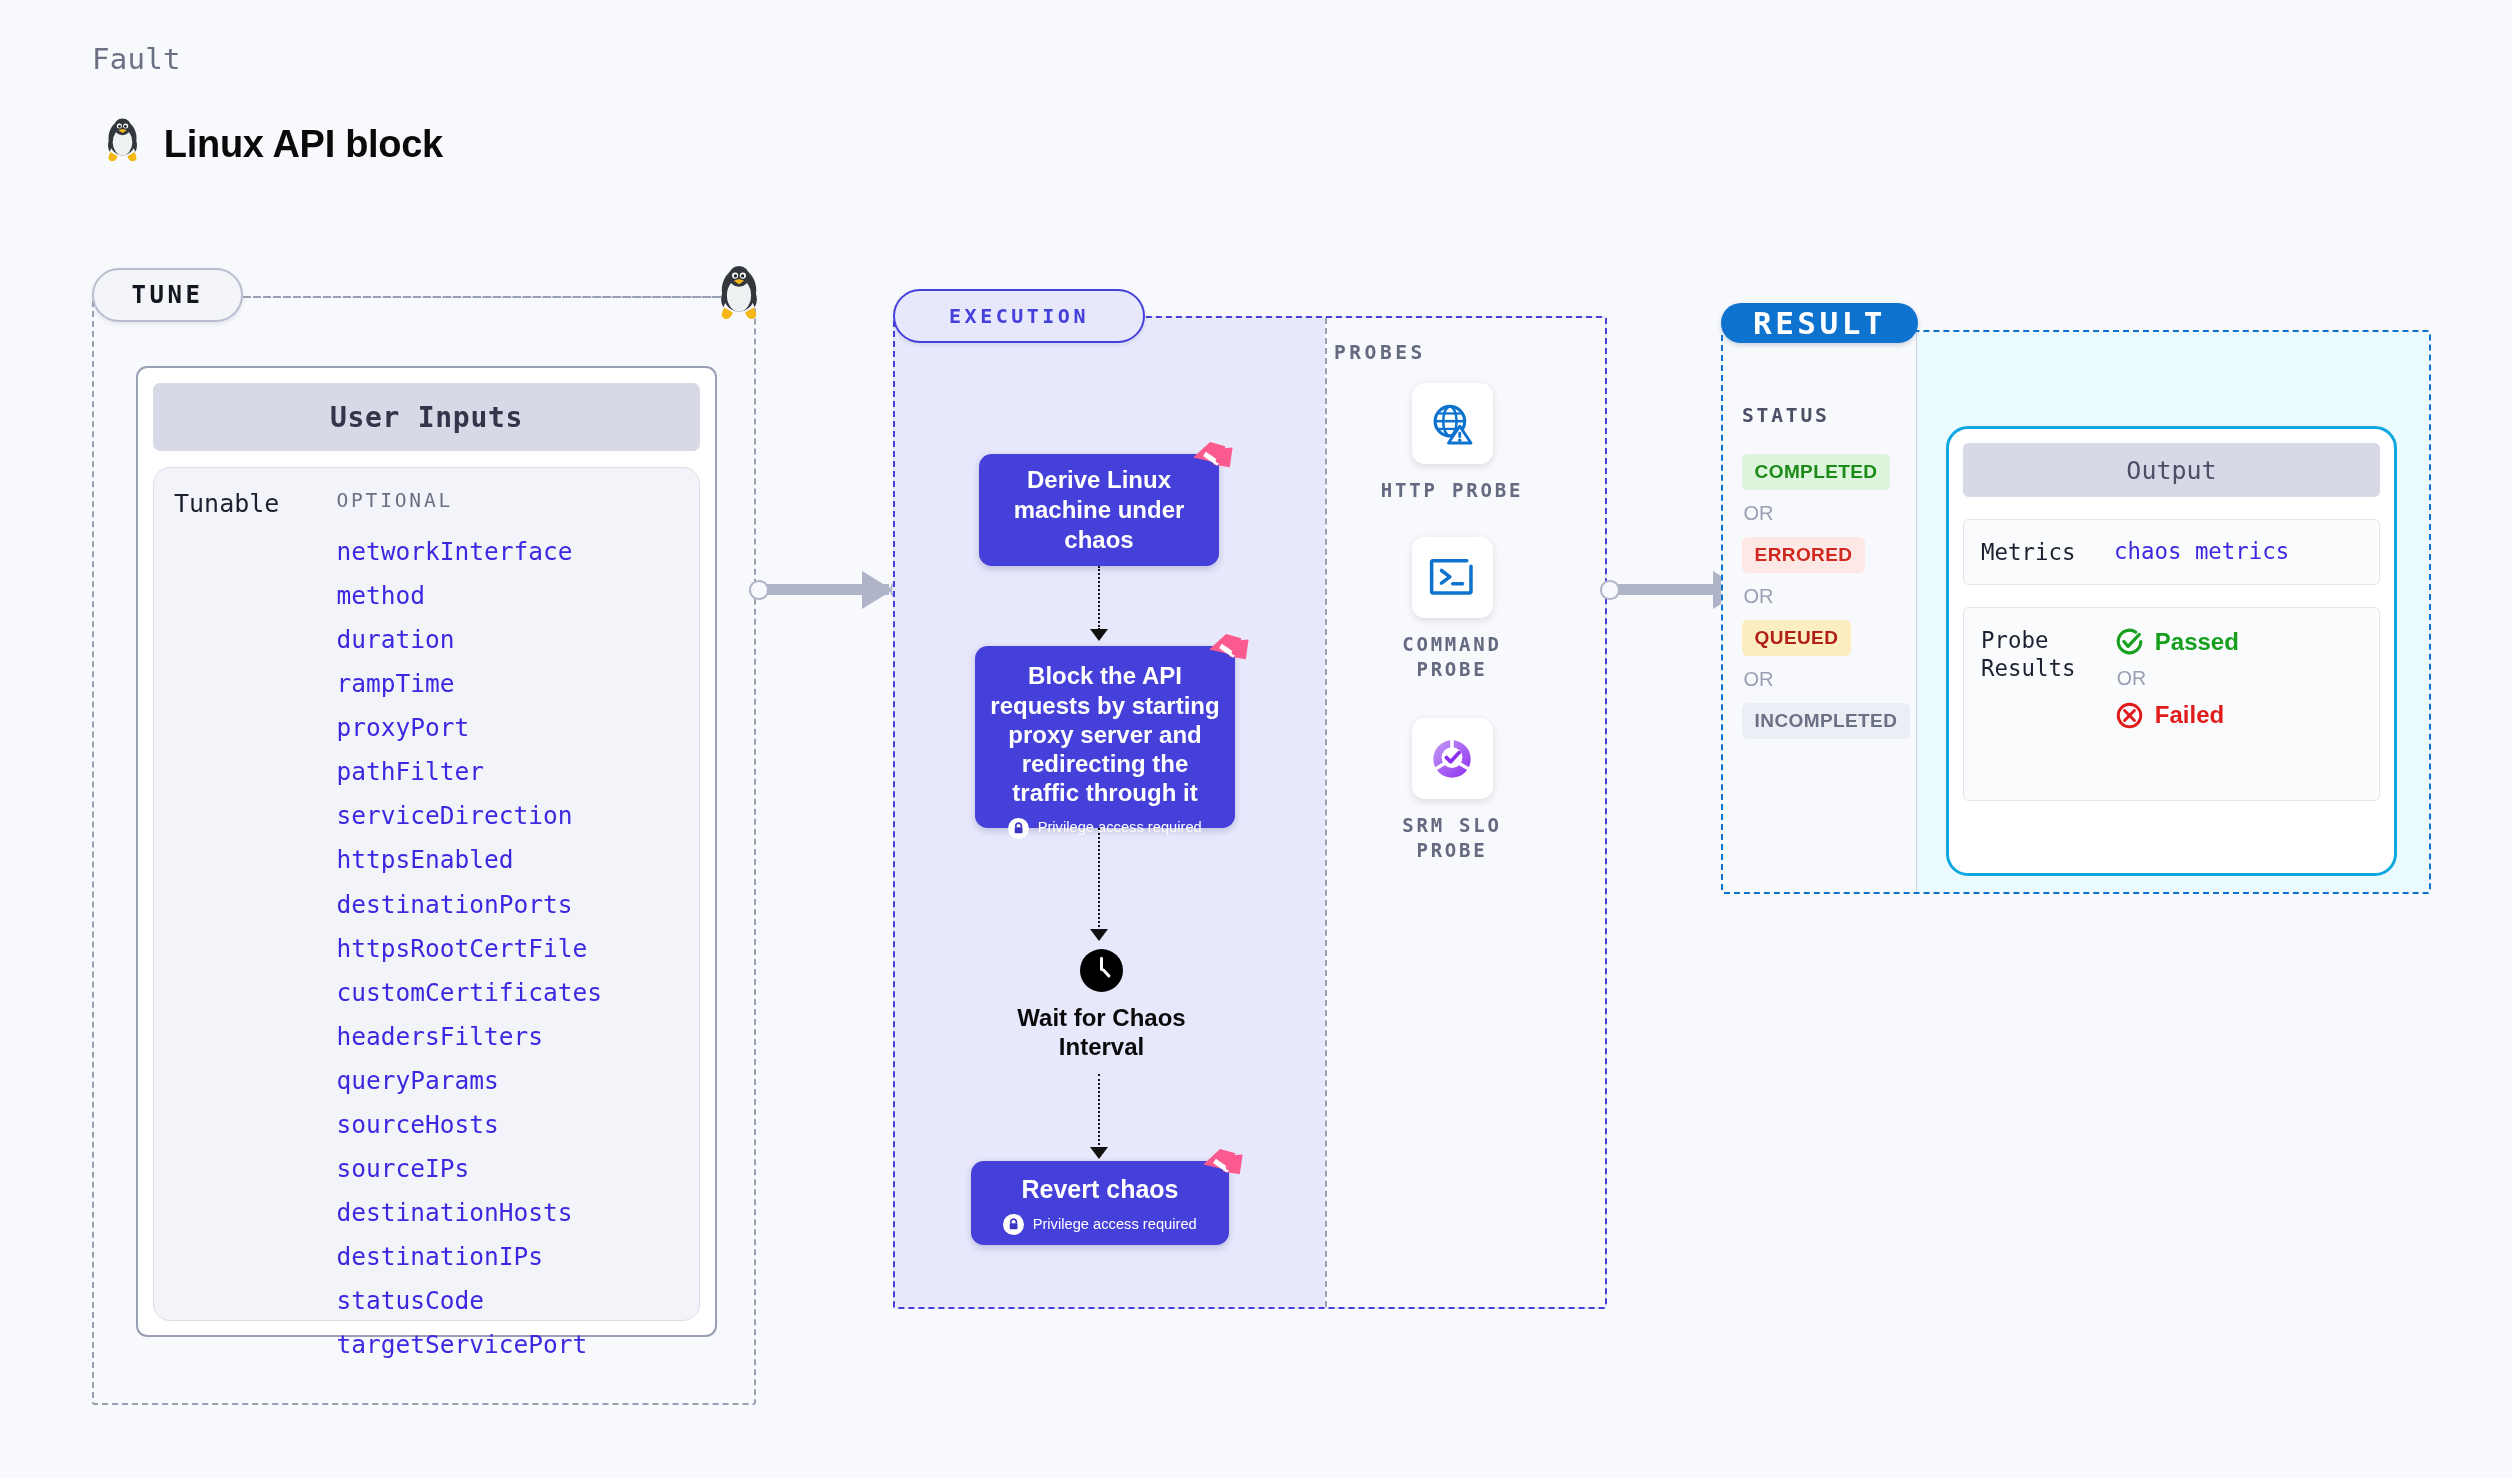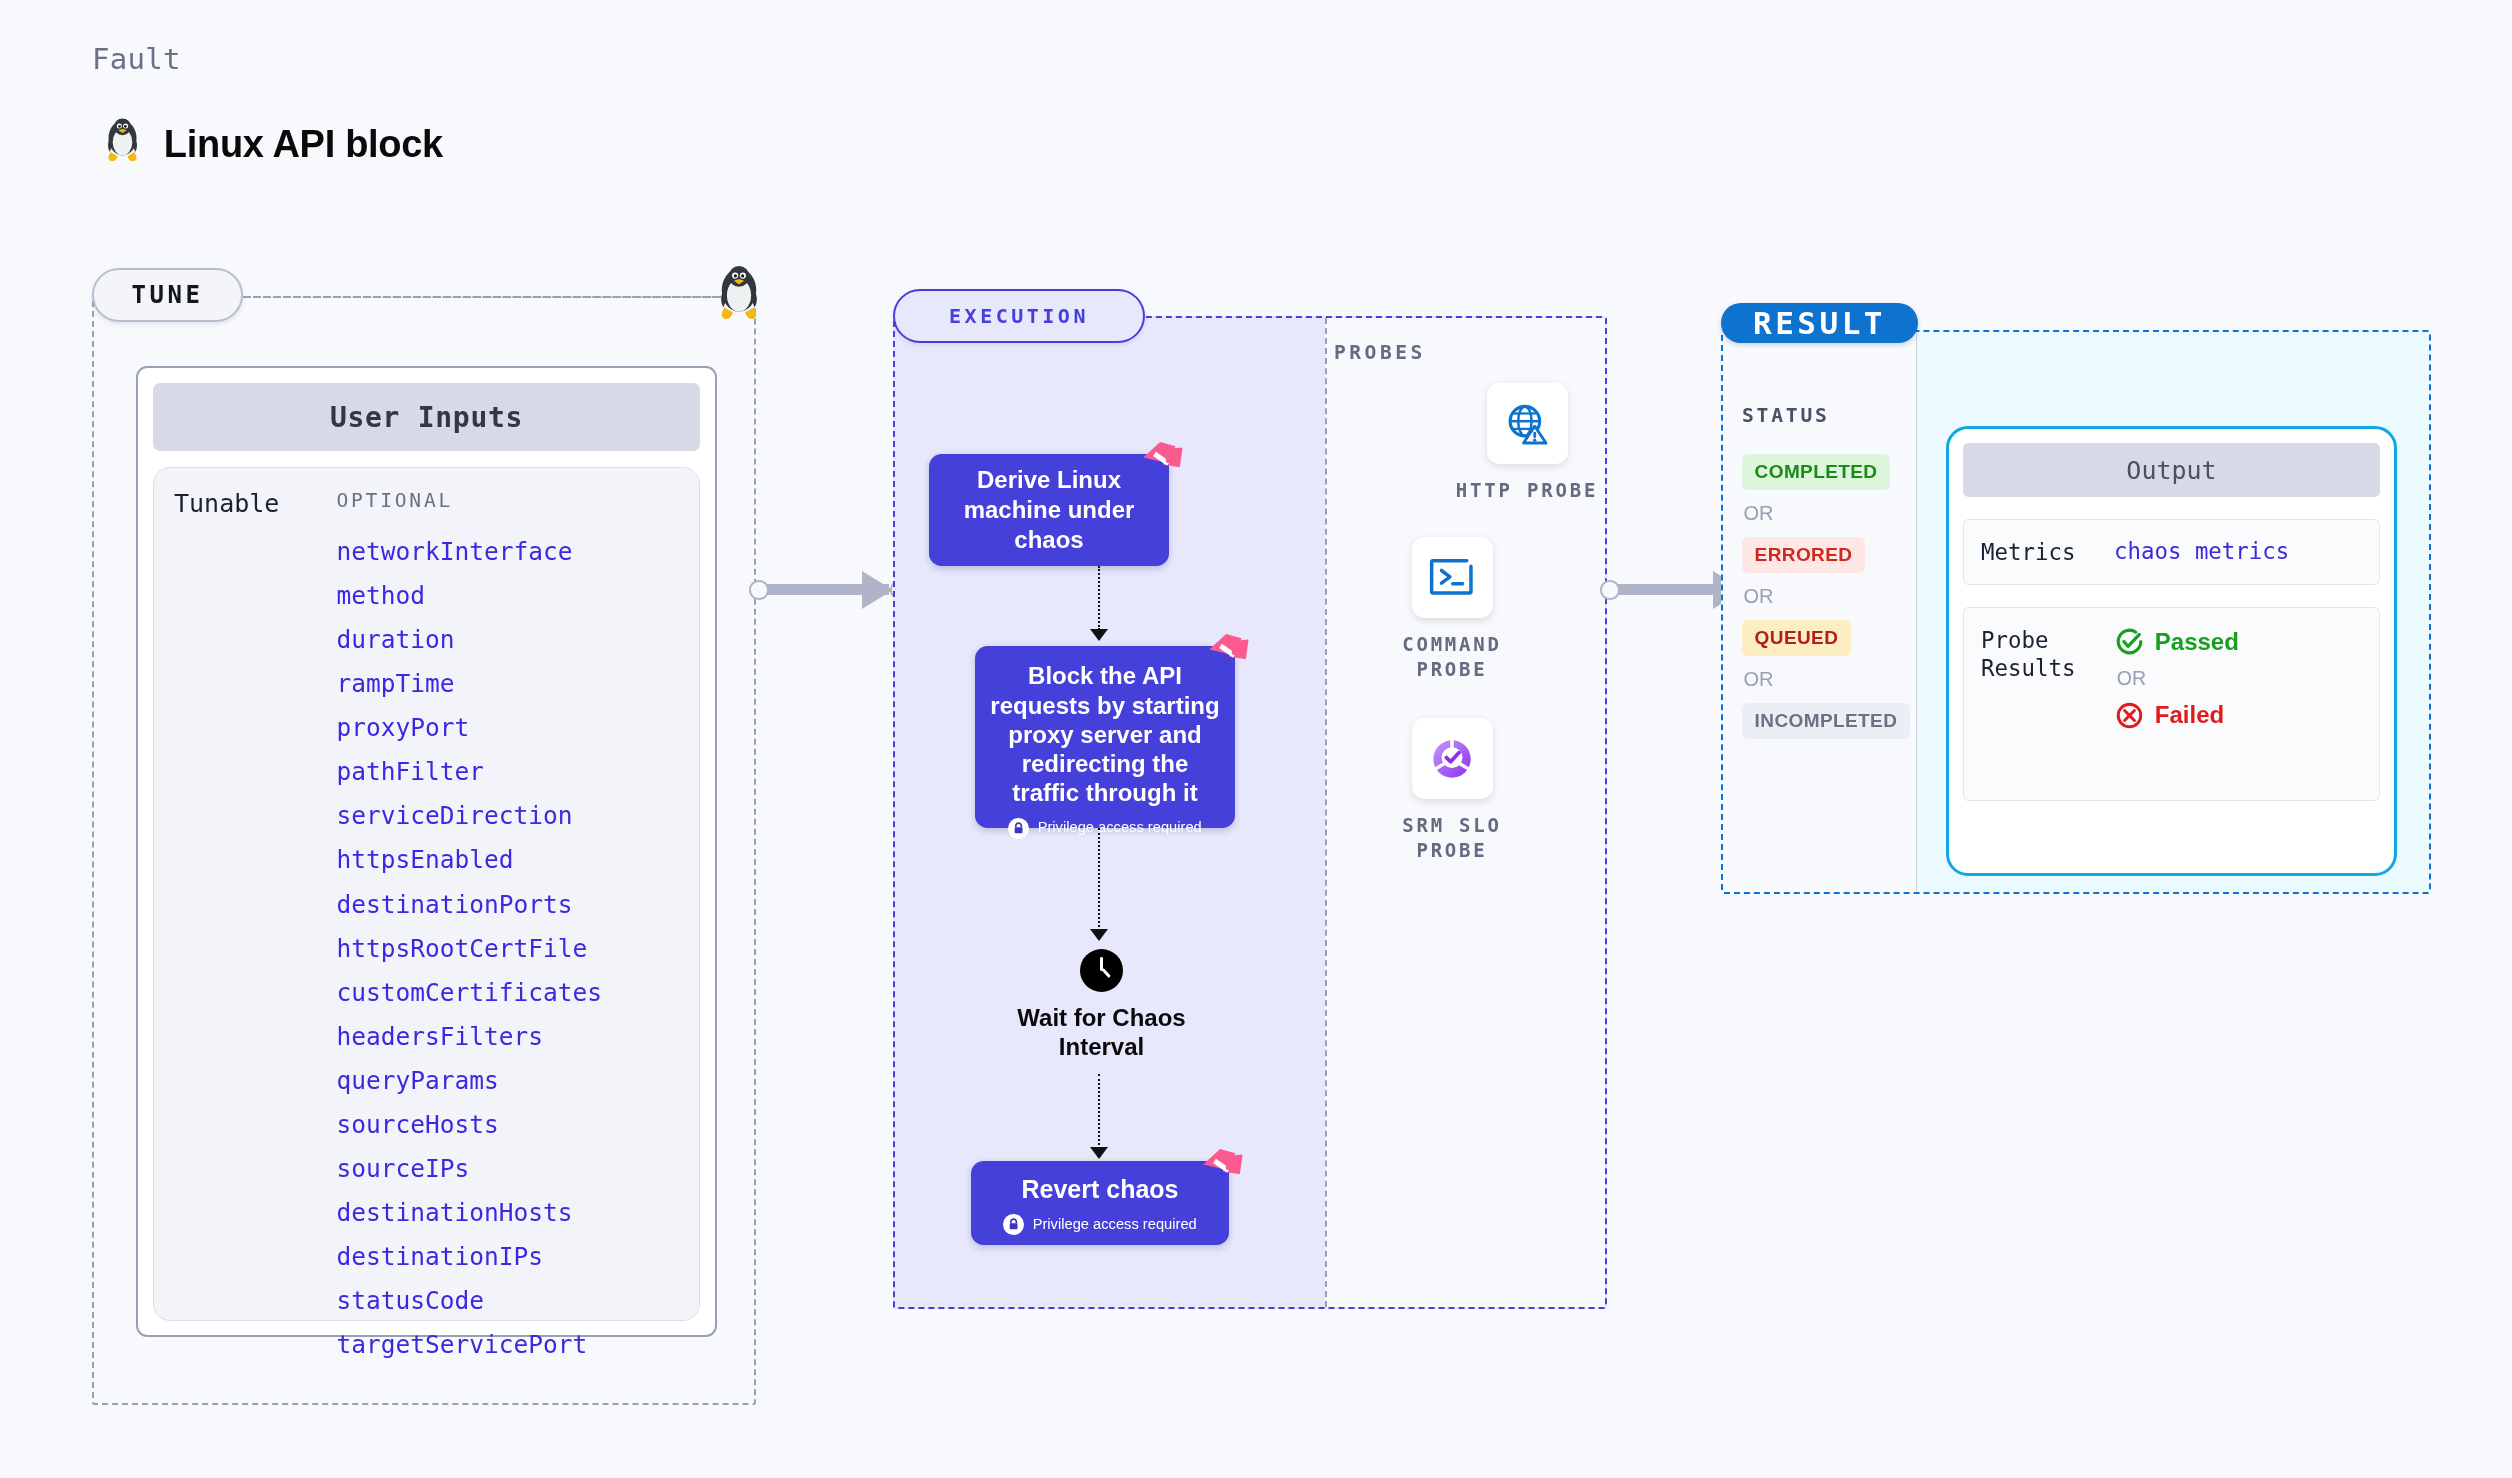--- a/index.html
+++ b/index.html
@@ -178,21 +178,21 @@
     position: absolute;
     background: #4540d9;
     border-radius: 12.6px;
     color: #ffffff;
     font-family: "Liberation Sans", sans-serif;
     font-weight: bold;
     text-align: center;
     box-shadow: 0 2.8px 7px rgba(40,45,120,0.22);
   }
   #node-derive {
-    left: 929px; top: 454px;
+    left: 979px; top: 454px;
     width: 240px; height: 112px;
     font-size: 24px;
     display: flex; align-items: center; justify-content: center;
     padding: 0 15.4px; line-height: 1.25;
   }
   #node-block {
     left: 975px; top: 646px;
     width: 260px; height: 182px;
     font-size: 24px;
     padding: 15.4px 12.6px 0 12.6px;
@@ -300,21 +300,21 @@
     display: flex; align-items: center; justify-content: center;
   }
   .probe-label {
     margin-top: 14px;
     font-size: 19px;
     font-weight: bold;
     color: #646a80;
     letter-spacing: 2.8px;
     line-height: 1.3;
   }
-  #probe-http    { left: 1436px; top: 383px; }
+  #probe-http    { left: 1361px; top: 383px; }
   #probe-command { left: 1361px; top: 537px; }
   #probe-srm     { left: 1361px; top: 718px; }
 
   
   #status-title {
     position: absolute;
     left: 1742px; top: 404px;
     font-size: 19.6px;
     font-weight: bold;
     color: #4a5065;

